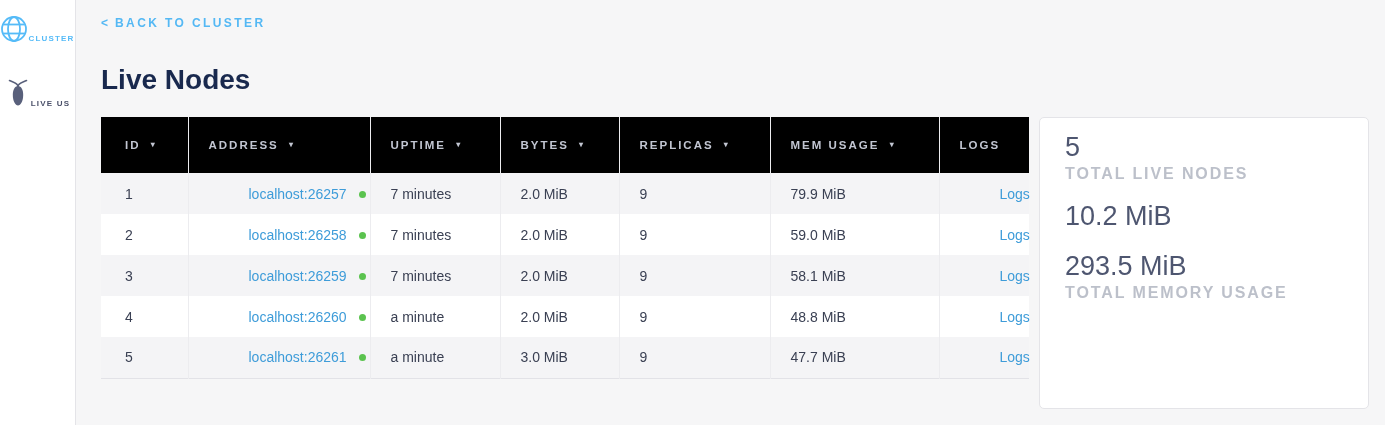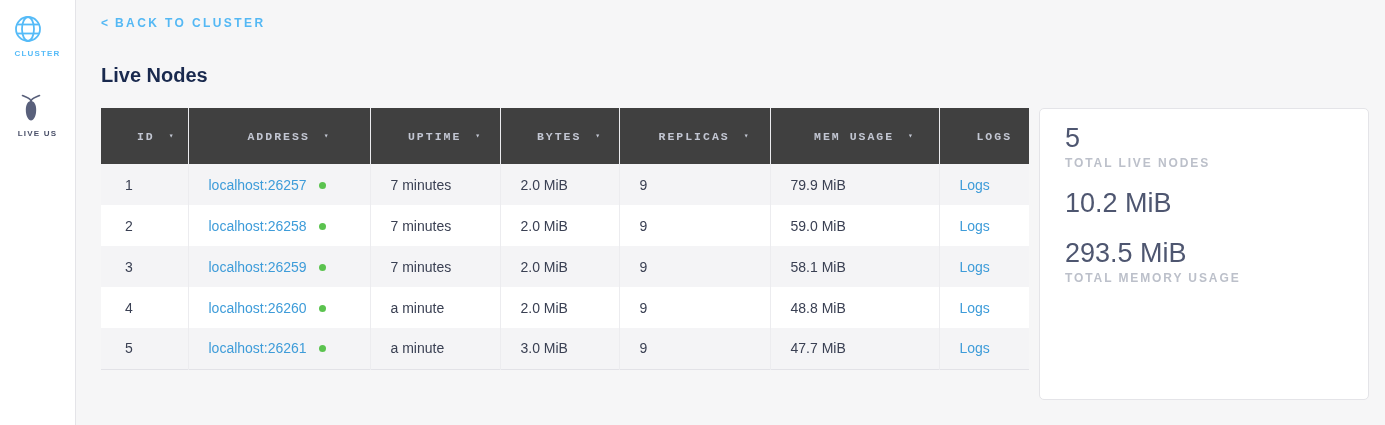--- a/index.html
+++ b/index.html
@@ -9,78 +9,78 @@
     background: #F6F6F7;
     font-family: "Liberation Sans", sans-serif;
   }
 
   
   .sidebar {
     position: absolute; left: 0; top: 0; width: 76px; height: 425px;
     background: #FFFFFF; border-right: 1px solid #E4E4E8;
     display: flex; flex-direction: column; align-items: center;
   }
-  .nav-item { display: flex; flex-direction: column; align-items: flex-start; cursor: pointer; }
+  .nav-item { display: flex; flex-direction: row; align-items: flex-end; cursor: pointer; }
   .nav-item.first { margin-top: 15px; }
   .nav-item.gap   { margin-top: 35px; }
   .nav-label {
     margin-top: 6px; font-size: 8px; font-weight: bold;
     letter-spacing: 1.2px; color: #4A5069; white-space: nowrap;
   }
   .nav-item.active .nav-label { color: #55BBF8; }
 
   
   .main { position: absolute; left: 77px; top: 0; right: 0; bottom: 0; padding: 13px 0 0 24px; }
   .back-link {
     display: inline-flex; align-items: baseline; text-decoration: none;
     color: #54B8F4; font-size: 12px; font-weight: bold; letter-spacing: 2.4px;
   }
   .back-arrow { margin-right: 7px; letter-spacing: 0; }
   .page-title {
-    margin: 33px 8px 0 0; font-size: 20px; font-weight: bold; color: #19294E;
+    margin: 33px 8px 0 0; font-size: 28px; font-weight: bold; color: #19294E;
   }
   .content-row { display: flex; align-items: flex-start; margin-top: 21px; }
 
   
   .nodes-table {
     border-collapse: collapse; table-layout: fixed; width: 928px;
     border-bottom: 1px solid #E2E2E7; background: #FFFFFF;
   }
   .nodes-table th {
-    height: 56px; background: #404040; text-align: center;
+    height: 56px; background: #000000; text-align: left;
     font-size: 11.5px; font-weight: bold; letter-spacing: 2px; color: #C2C6D2;
-    padding: 0 0 0 20px; border-right: 1px solid #ECECEF; white-space: nowrap; font-family: Liberation Mono, monospace;
+    padding: 0 0 0 20px; border-right: 1px solid #ECECEF; white-space: nowrap;
   }
   .nodes-table th:first-child { padding-left: 24px; }
   .nodes-table th:last-child { border-right: none; }
   .sort-arrow { font-size: 8px; margin-left: 5px; color: #C2C6D2; vertical-align: 2px; }
   .nodes-table td {
     height: 41px; font-size: 14px; color: #3A4053;
     padding: 0 0 0 20px; border-right: 1px solid #ECECEF; white-space: nowrap;
   }
   .nodes-table td:first-child { padding-left: 24px; }
   .nodes-table td:last-child { border-right: none; }
   .nodes-table tbody tr:nth-child(odd)  { background: #F4F4F6; }
   .nodes-table tbody tr:nth-child(even) { background: #FFFFFF; }
-  .link { color: #3E9CD9; text-decoration: none; cursor: pointer; }
+  .link { color: #3E9CD9; text-decoration: none; cursor: pointer; margin-left: 40px; }
   .live-dot {
     display: inline-block; width: 7px; height: 7px; border-radius: 50%;
     background: #5BC34F; margin-left: 9px; vertical-align: 1px;
   }
 
   
   .summary-card {
     width: 330px; margin-left: 10px; background: #FFFFFF;
     border: 1px solid #E4E4E8; border-radius: 5px;
     padding: 13px 24px 12px 25px; min-height: 292px;
   }
   .summary-item { margin-bottom: 17px; }
   .summary-value { font-size: 27px; color: #4E5670; line-height: 1.2; }
   .summary-label {
-    margin-top: 2px; font-size: 12px; letter-spacing: 1.9px;
+    margin-top: 2px; font-size: 16px; letter-spacing: 1.9px;
     color: #BCC0CA; font-weight: bold; white-space: nowrap;
   }
 </style>
 </head>
 <body>
 
 <div class="app">
 
   <nav class="sidebar">
     <div class="nav-item first active">

